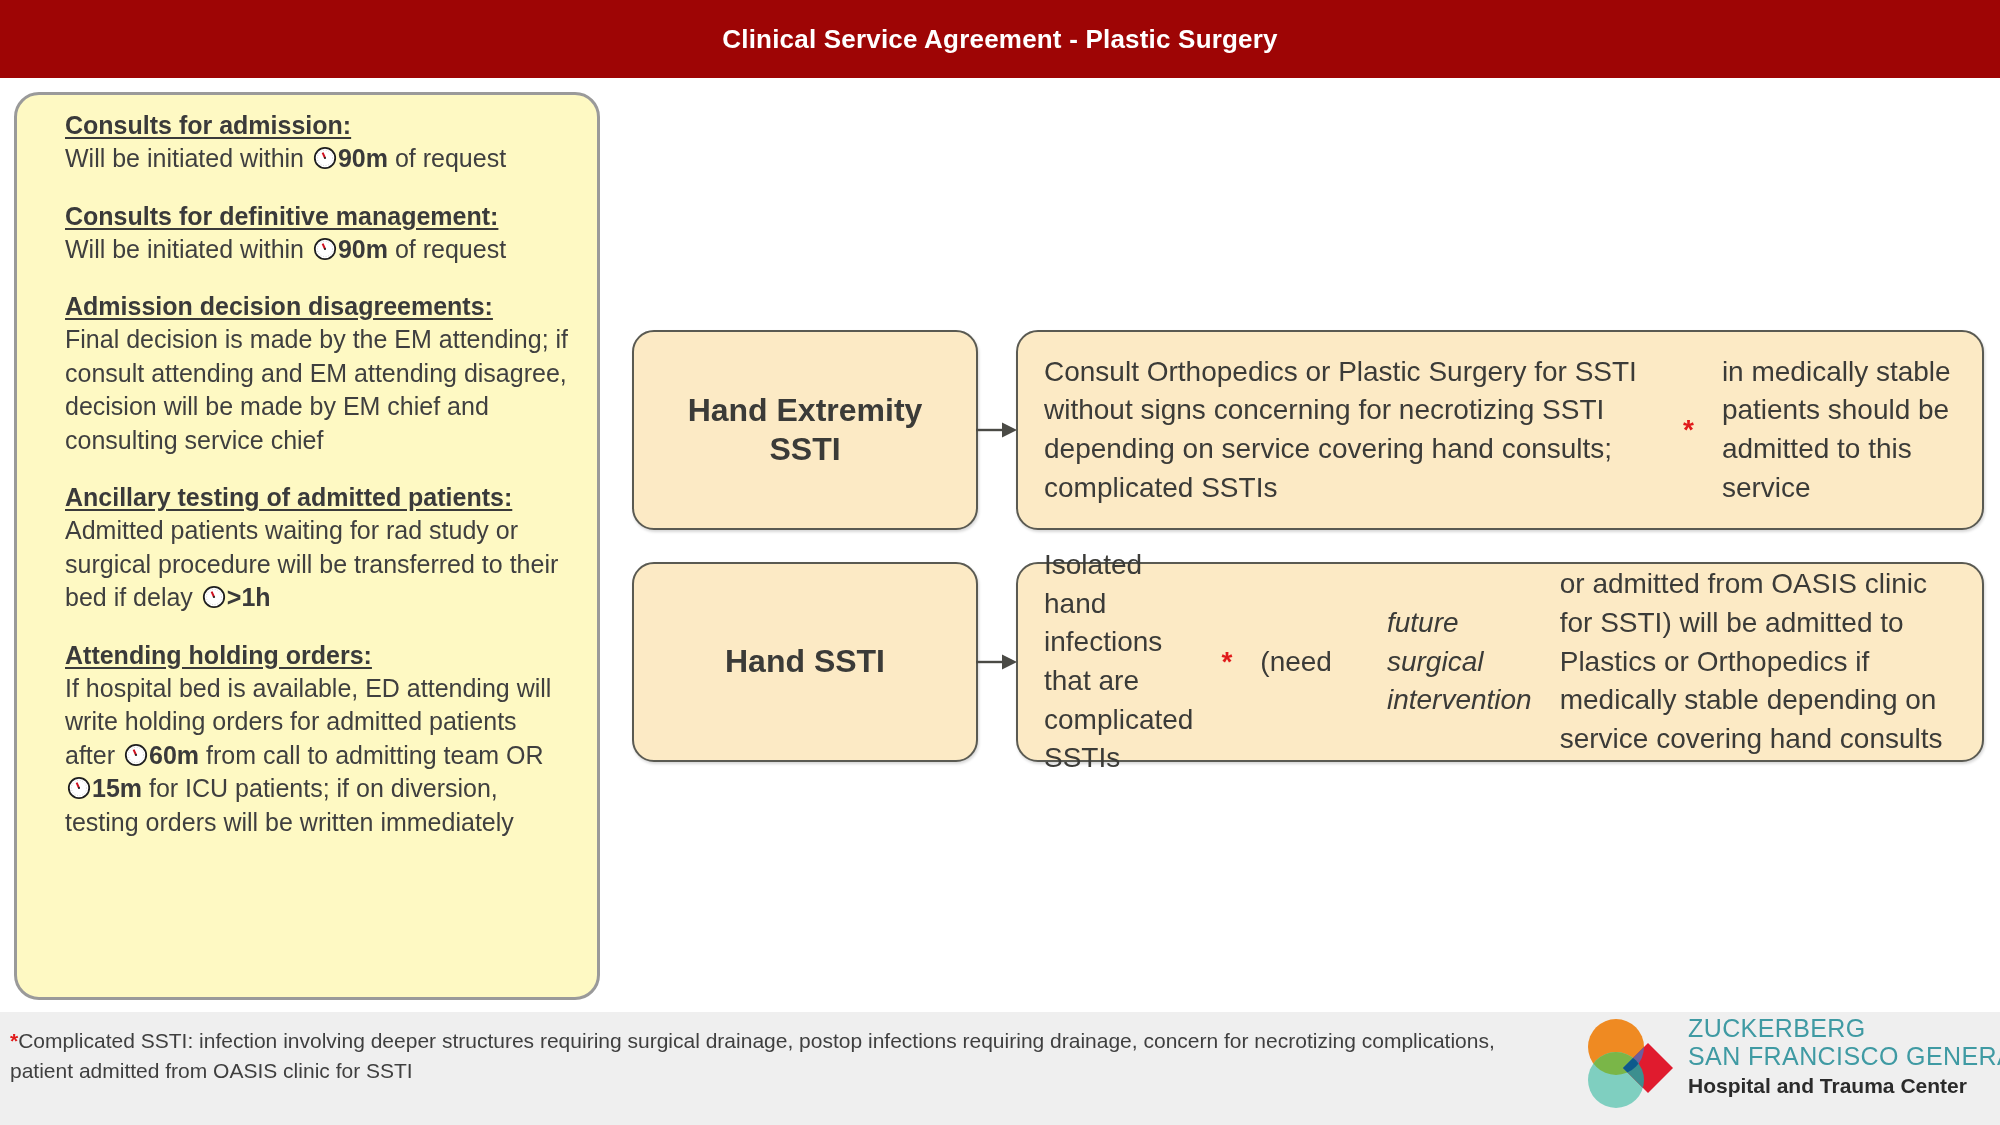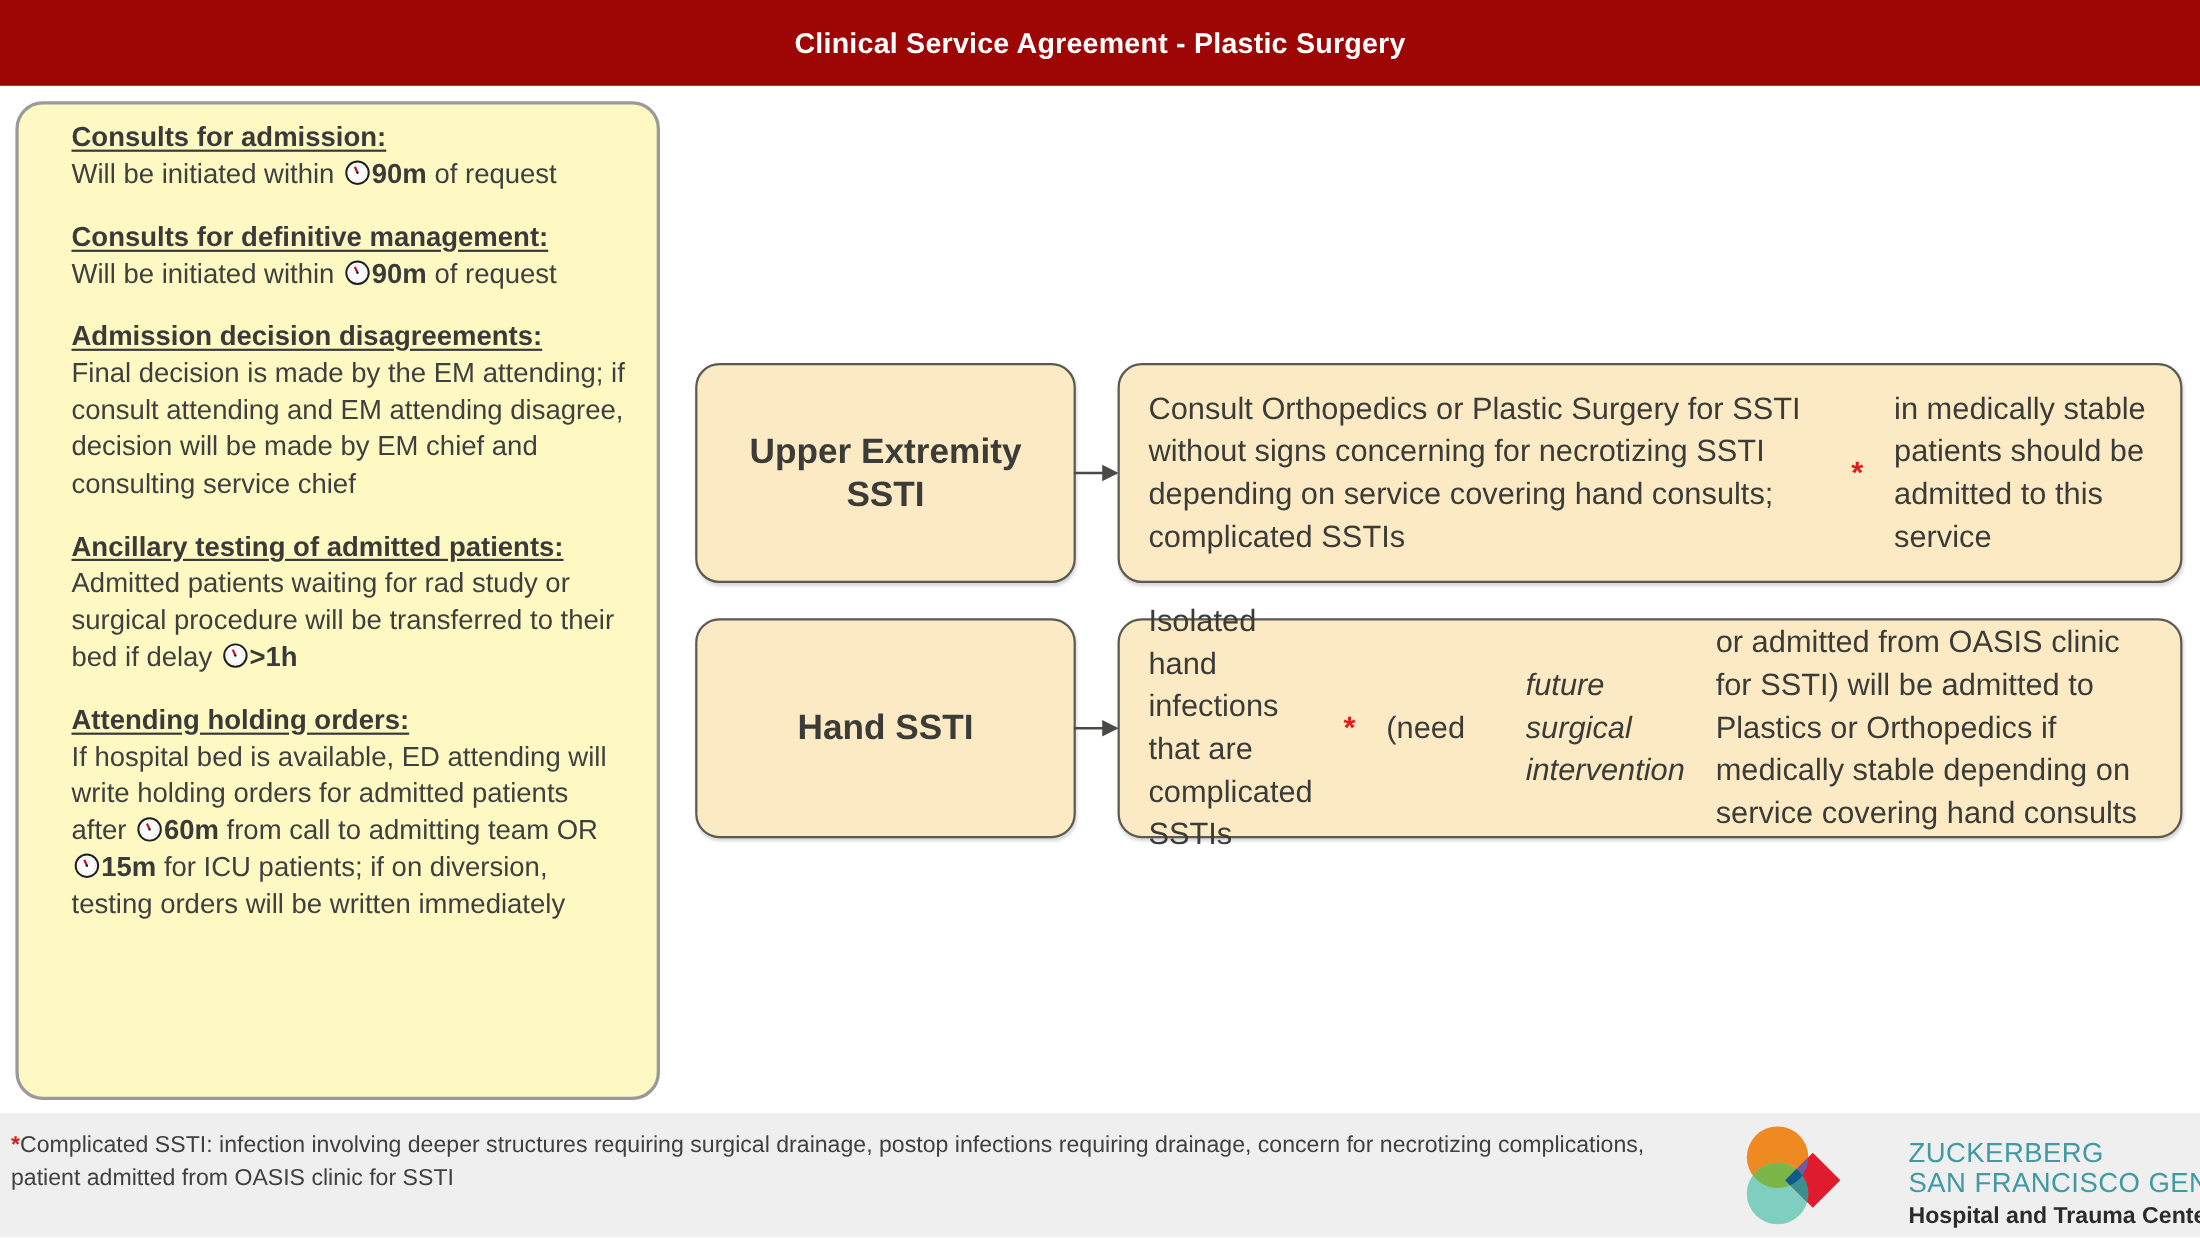--- a/index.html
+++ b/index.html
@@ -148,22 +148,21 @@
   }
 
   
   .logo {
     position: absolute;
     left: 1578px;
     top: 1014px;
     width: 415px;
     height: 105px;
     display: flex;
-    align-items: flex-end;
-    gap: 47px;
+    align-items: flex-start;
   }
   .logo-mark { width: 100px; height: 100px; flex: 0 0 100px; }
   .logo-text { margin-left: 10px; }
   .logo-l1, .logo-l2 {
     color: #3f9aa3;
     font-size: 25px;
     font-weight: normal;
     letter-spacing: 0.4px;
     line-height: 1.12;
     white-space: nowrap;
@@ -234,21 +233,21 @@
             <circle cx="12" cy="12" r="10.2" fill="#ffffff" stroke="#1f1f1f" stroke-width="1.8"></circle>
             <circle cx="12" cy="12" r="7.6" fill="none" stroke="#b9b9b9" stroke-width="0.7" stroke-dasharray="0.8 1.8"></circle>
             <line x1="12" y1="12" x2="9.6" y2="6.6" stroke="#cf1020" stroke-width="2"></line>
             <circle cx="12" cy="12" r="1.1" fill="#222"></circle>
           </svg><b>15m</b><span> for ICU patients; if on diversion, testing orders will be written immediately</span></span>
     </div>
 
   </div>
 
   <div class="flow-box" id="box-ue">
-    <div class="flow-label">Upper Extremity SSTI</div>
+    <div class="flow-label">Hand Extremity SSTI</div>
   </div>
 
   <svg class="connector" id="conn-1" viewBox="0 0 42 24">
     <line x1="0" y1="12" x2="27" y2="12" stroke="#4a4a45" stroke-width="2.4"></line>
     <polygon points="26,4.5 41,12 26,19.5" fill="#4a4a45"></polygon>
   </svg>
 
   <div class="flow-box" id="box-ue-t">
     <div class="flow-text">
         <span>Consult Orthopedics or Plastic Surgery for SSTI without signs concerning for necrotizing SSTI depending on service covering hand consults; complicated SSTIs</span>

